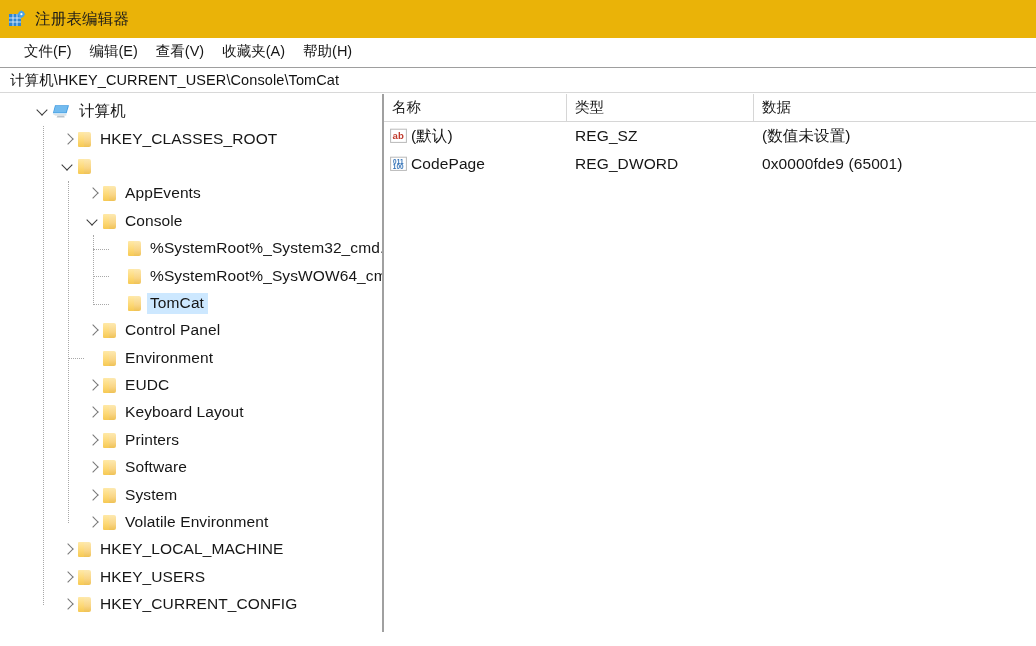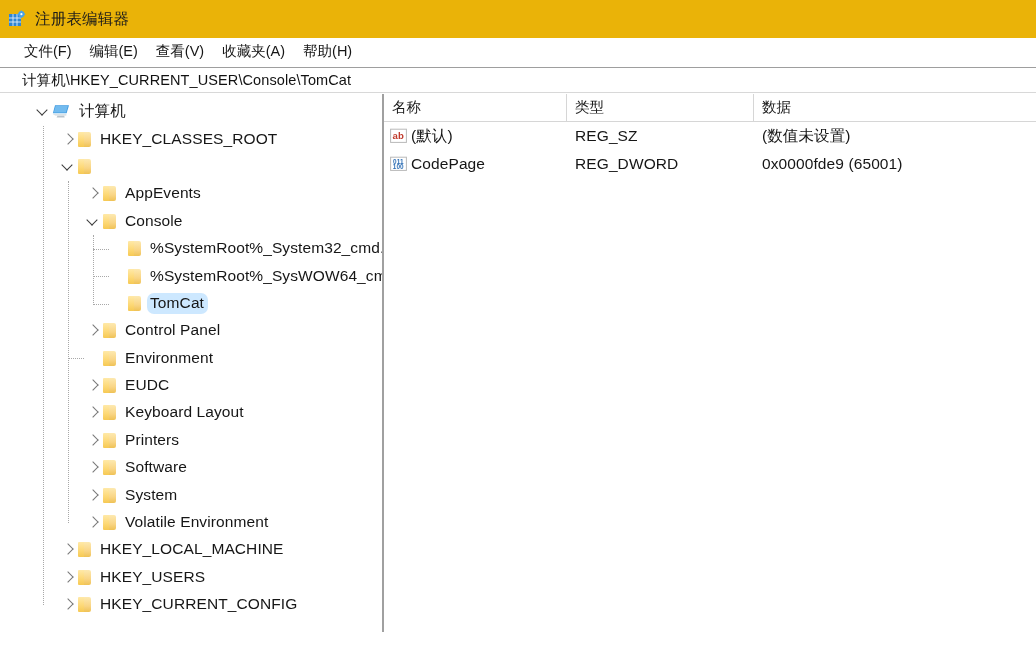--- a/index.html
+++ b/index.html
@@ -56,21 +56,21 @@
 
   
   #addressbar {
     margin: 3px 0 0 0;
     height: 24px;
     border-top: 1px solid #9e9e9e;
     border-bottom: 1px solid #d8d8d8;
     background: #ffffff;
     display: flex;
     align-items: center;
-    padding-left: 22px;
+    padding-left: 10px;
   }
   #address-text {
     font-size: 14.5px;
     color: #111111;
     white-space: nowrap;
     letter-spacing: .1px;
   }
 
   
   #content {
@@ -103,21 +103,20 @@
   }
   .tree-row .label {
     font-size: 15.5px;
     color: #161616;
     padding: 1px 4px 2px 3px;
     white-space: nowrap;
     letter-spacing: .1px;
   }
   .tree-row.selected .label {
     background: #cde8ff;
-    border-radius: 7px;
   }
   .twisty {
     width: 17px;
     height: 27px;
     flex: 0 0 17px;
     position: relative;
   }
   .twisty.has::before {
     content: "";
     position: absolute;

